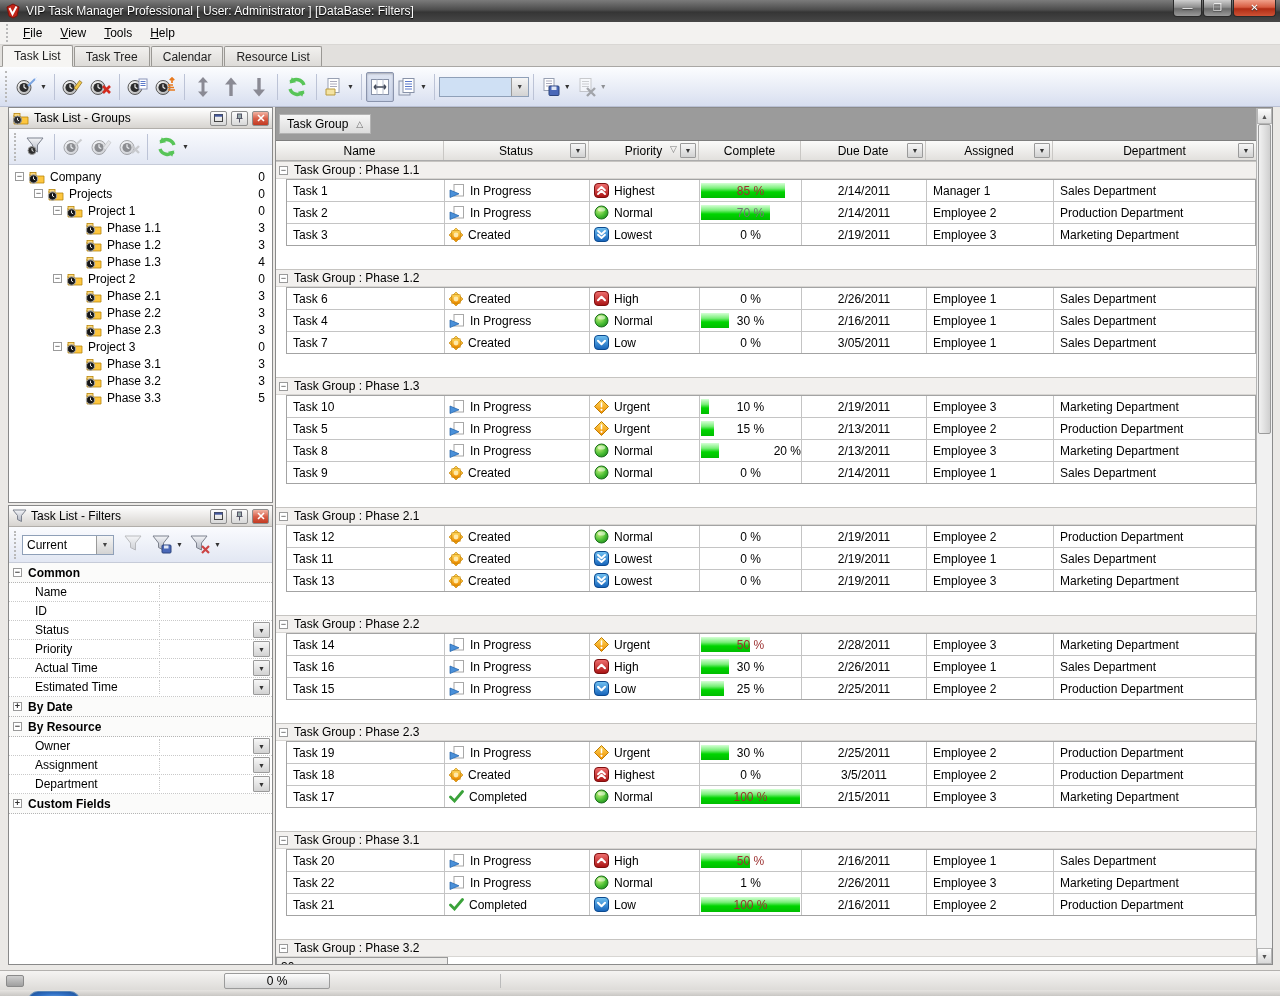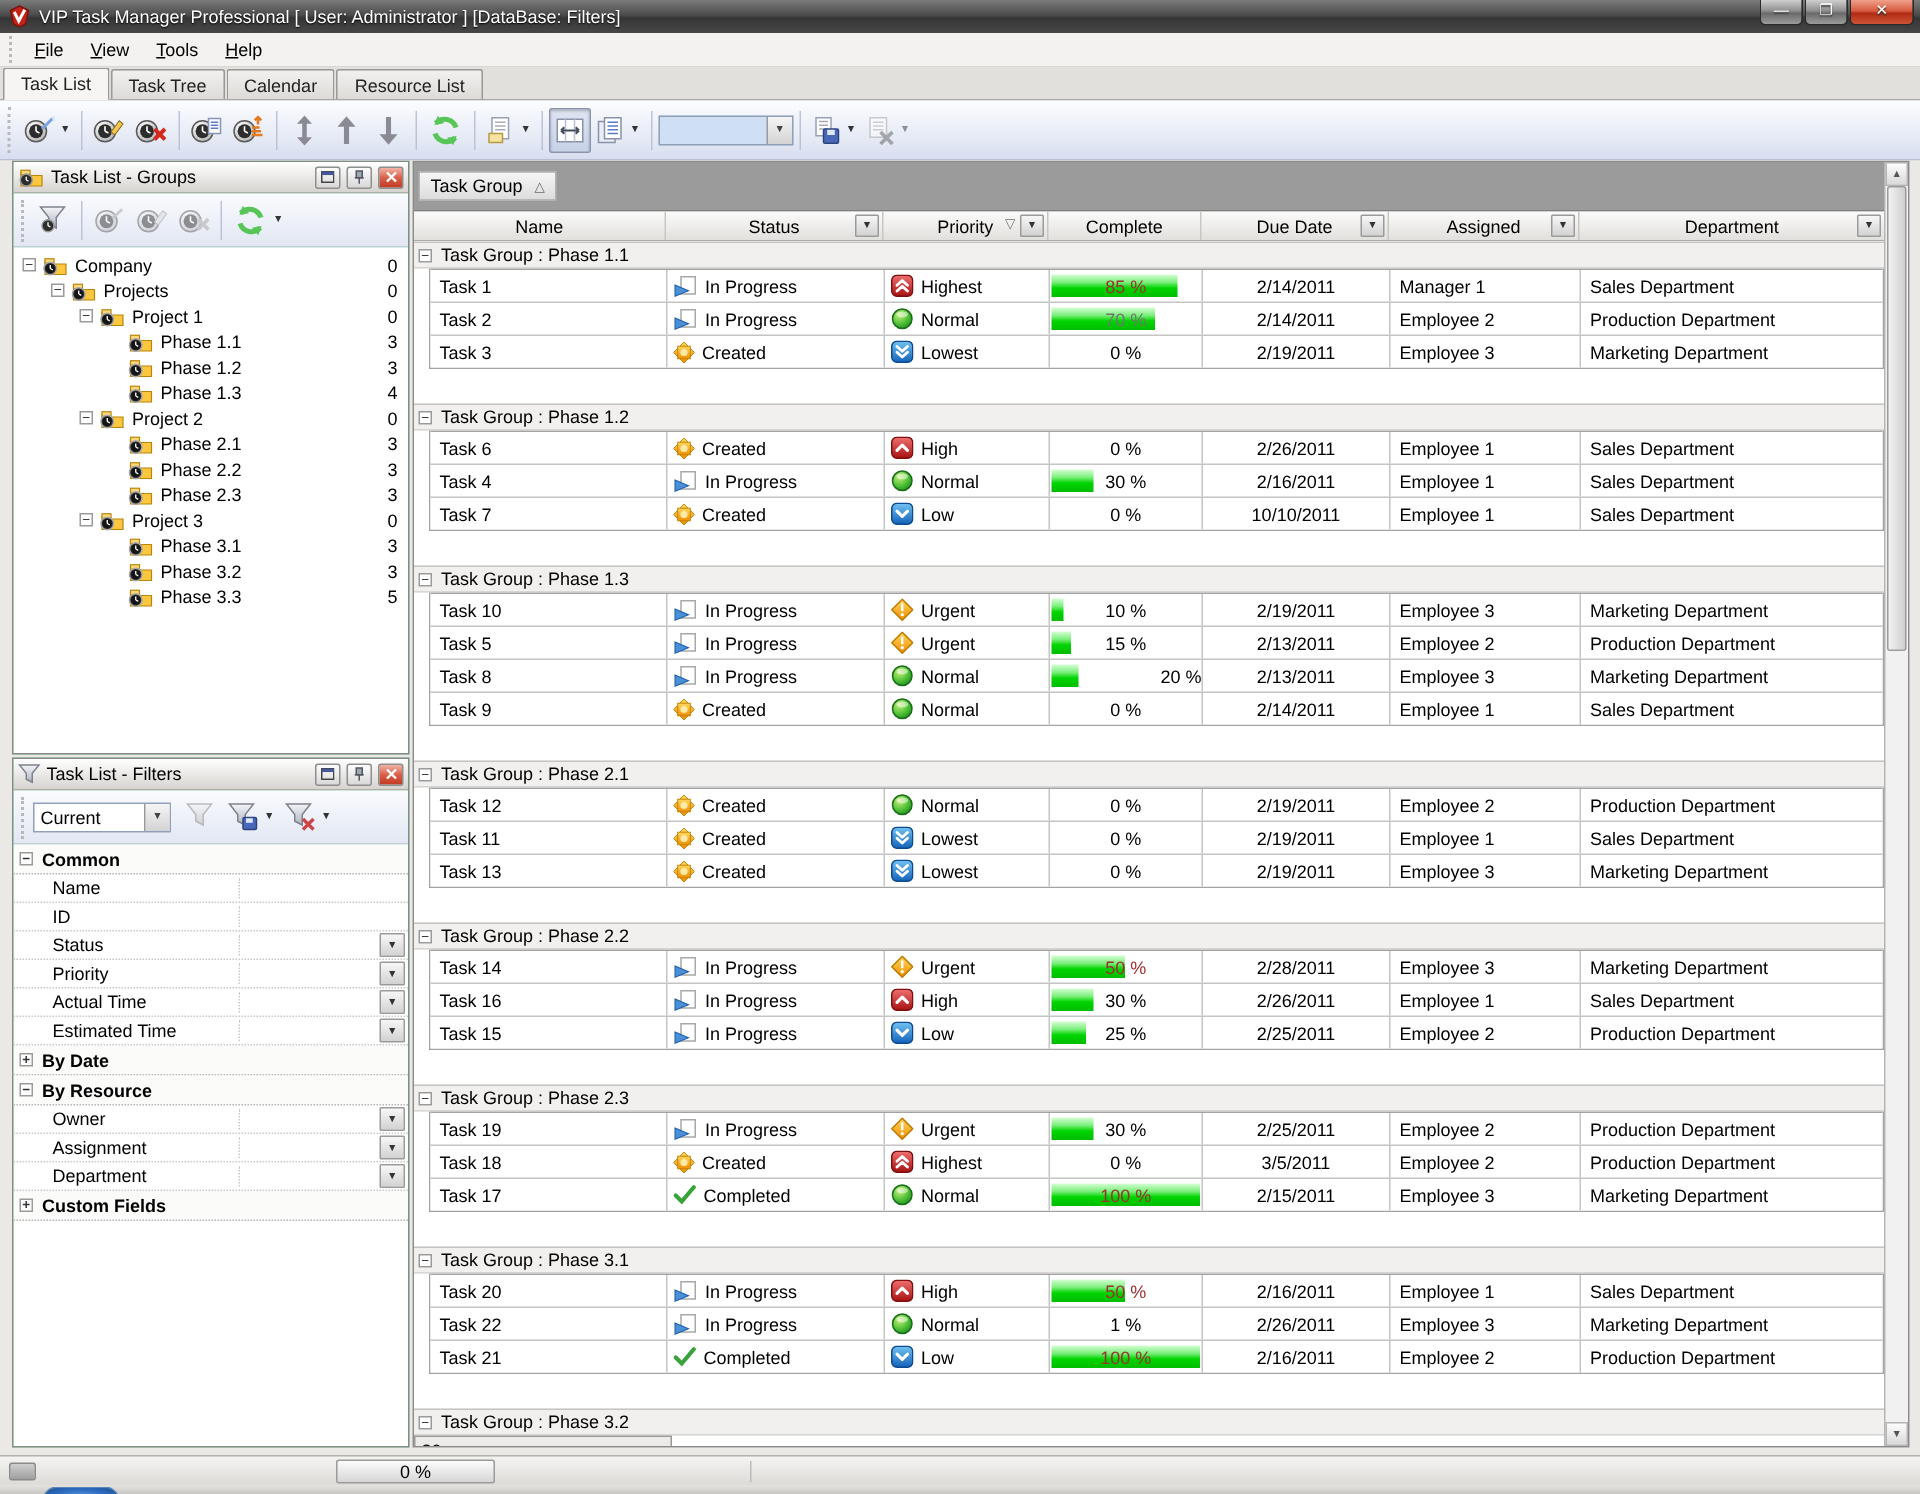--- a/index.html
+++ b/index.html
@@ -954,21 +954,21 @@
                     <svg width="15" height="15" viewBox="0 0 15 15">
                       <rect x="0.5" y="0.5" width="14" height="14" rx="3.5" fill="url(#gBlue)" stroke="#0d4a8f"></rect>
                       <path d="M4 5.8 L7.5 9.2 L11 5.8" stroke="#fff" stroke-width="2.1" fill="none" stroke-linecap="round" stroke-linejoin="round"></path>
                     </svg>
                   </span>
                   <span>Low</span>
                 </span>
                 <span class="tcell c-complete" style="width: 102px;">
                   <span class="cpct">0 %</span>
                 </span>
-                <span class="tcell c-center" style="width: 125px;">10/10/2011</span>
+                <span class="tcell c-center" style="width: 125px;">3/05/2011</span>
                 <span class="tcell c-name" style="width: 127px;">Employee 1</span>
                 <span class="tcell c-name" style="flex: 1 1 0%;">Sales Department</span>
               </div>
             </div>
             <div class="ggroup-header">
               <span class="expander">−</span>
               <span>Task Group : Phase 1.3</span>
             </div>
             <div class="tbl">
               <div class="trow">

